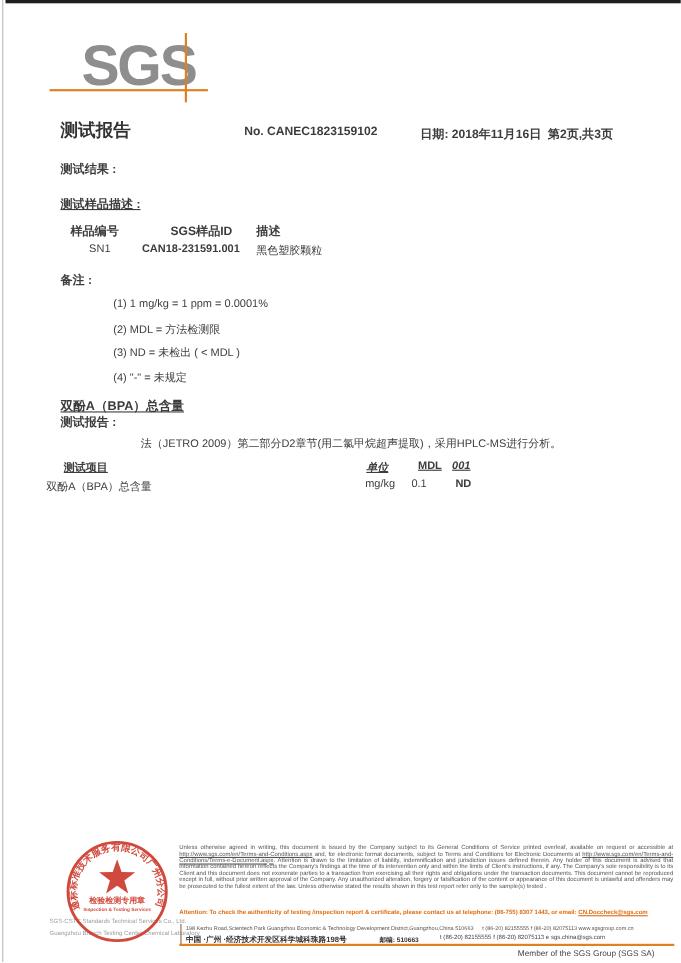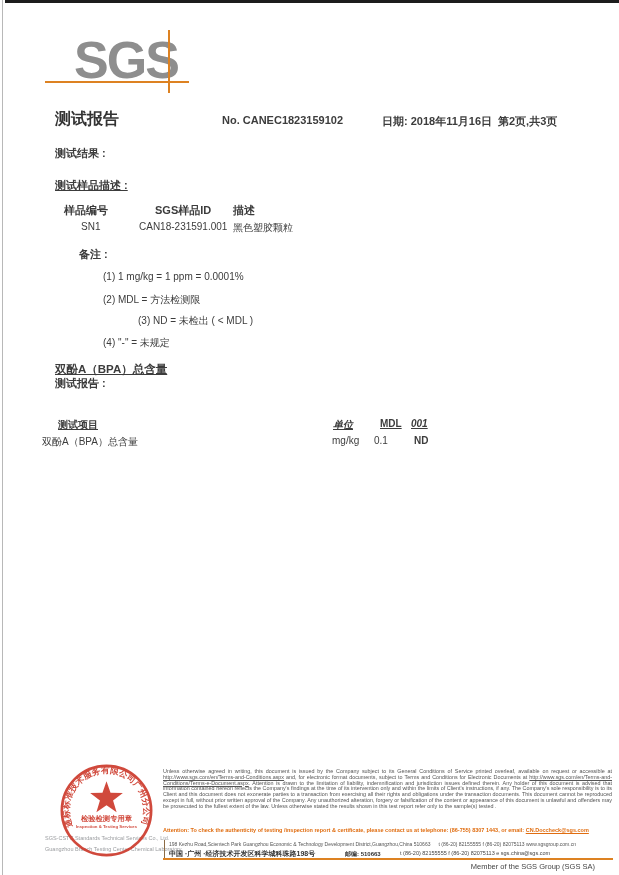--- a/index.html
+++ b/index.html
@@ -21,24 +21,24 @@
   .report-no{left:222px;top:114px;font-size:11px;font-weight:600;}
   .report-date{left:382px;top:114px;font-size:11px;font-weight:600;}
   .report-pages{left:498px;top:114px;font-size:11px;font-weight:600;}
   
   .lbl{font-size:11px;font-weight:bold;color:#3c3c3c;}
   .txt{font-size:10px;color:#3c3c3c;}
   .u{text-decoration:underline;}
   .results-label{left:55px;top:146px;}
   .sample-desc-label{left:55px;top:178px;text-decoration:underline;}
   .st-h1{left:64px;top:203px;} .st-h2{left:155px;top:203px;} .st-h3{left:233px;top:203px;}
-  .st-d1{left:81px;top:221px;} .st-d2{left:139px;top:221px;} .st-d3{left:233px;top:221px;}
-  .notes-label{left:55px;top:247px;margin-left:24px;}
+  .st-d1{left:81px;top:221px;} .st-d2{left:129px;top:221px;font-weight:bold;} .st-d3{left:233px;top:221px;}
+  .notes-label{left:55px;top:247px;}
   .note-1{left:103px;top:271px;} .note-2{left:103px;top:293px;}
-  .note-3{left:103px;top:314px;margin-left:35px;} .note-4{left:103px;top:336px;}
+  .note-3{left:103px;top:314px;} .note-4{left:103px;top:336px;}
   .bpa-title{left:55px;top:362px;font-size:11.5px;font-weight:bold;text-decoration:underline;}
   .method-label{left:55px;top:376px;}
   .method-1{left:128px;top:374px;} .method-2{left:128px;top:396px;}
   .rt-h-item{left:58px;top:418px;font-weight:bold;text-decoration:underline;}
   .rt-h-unit{left:333px;top:418px;font-style:italic;font-weight:600;text-decoration:underline;}
   .rt-h-mdl{left:368px;top:418px;font-weight:bold;text-decoration:underline;margin-left:12px;}
   .rt-h-001{left:411px;top:418px;font-style:italic;font-weight:600;text-decoration:underline;}
   .rt-d-item{left:42px;top:435px;}
   .rt-d-unit{left:332px;top:435px;}
   .rt-d-mdl{left:374px;top:435px;}
@@ -88,20 +88,21 @@
   <div class="abs txt st-d3">黑色塑胶颗粒</div>
 
   <div class="abs lbl notes-label">备注 :</div>
   <div class="abs txt note-1">(1) 1 mg/kg = 1 ppm = 0.0001%</div>
   <div class="abs txt note-2">(2) MDL = 方法检测限</div>
   <div class="abs txt note-3">(3) ND = 未检出 ( &lt; MDL )</div>
   <div class="abs txt note-4">(4) "-" = 未规定</div>
 
   <div class="abs bpa-title">双酚A（BPA）总含量</div>
   <div class="abs lbl method-label">测试报告 :</div>
+  <div class="abs txt method-2">法（JETRO 2009）第二部分D2章节(用二氯甲烷超声提取)，采用HPLC-MS进行分析。</div>
 
   <div class="abs txt rt-h-item">测试项目</div>
   <div class="abs txt rt-h-unit">单位</div>
   <div class="abs txt rt-h-mdl">MDL</div>
   <div class="abs txt rt-h-001">001</div>
   <div class="abs txt rt-d-item">双酚A（BPA）总含量</div>
   <div class="abs txt rt-d-unit">mg/kg</div>
   <div class="abs txt rt-d-mdl">0.1</div>
   <div class="abs txt rt-d-val">ND</div>
 

